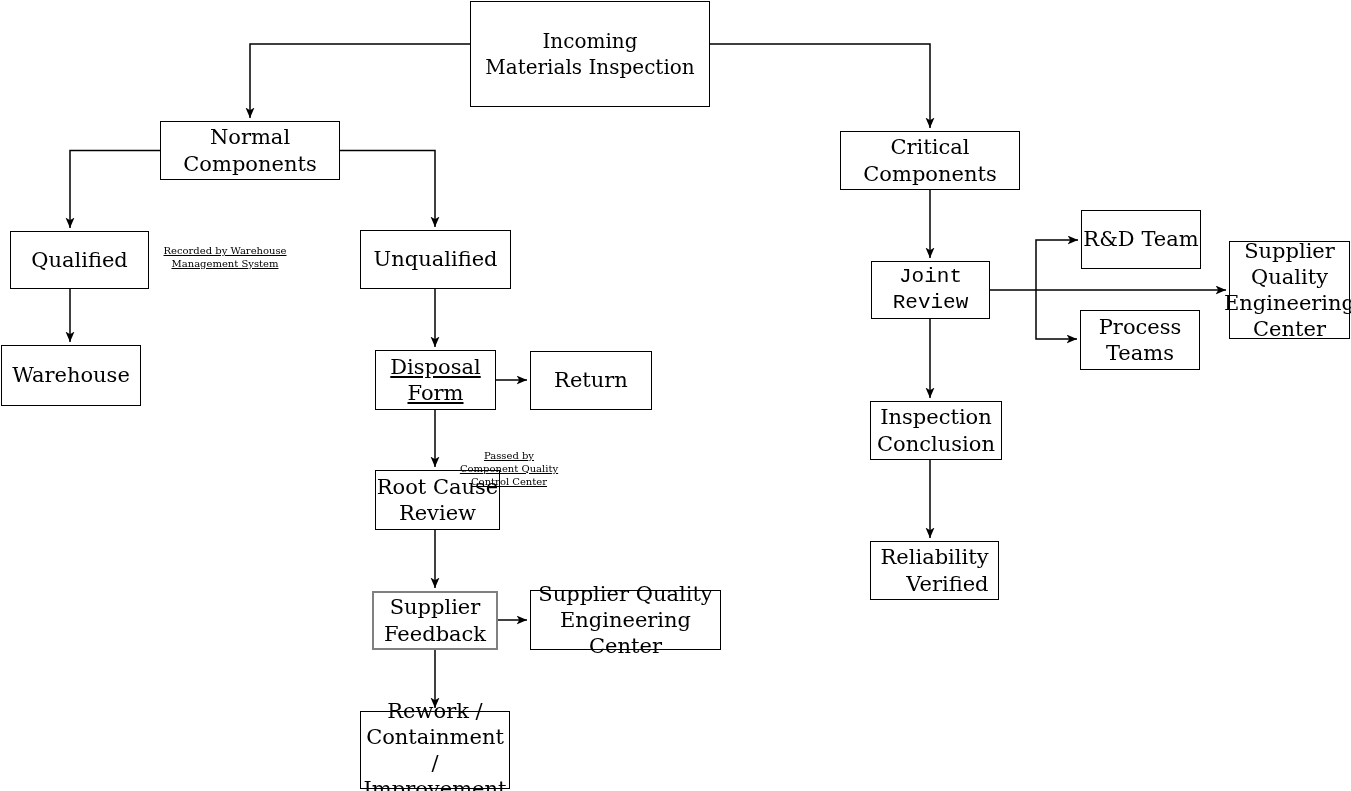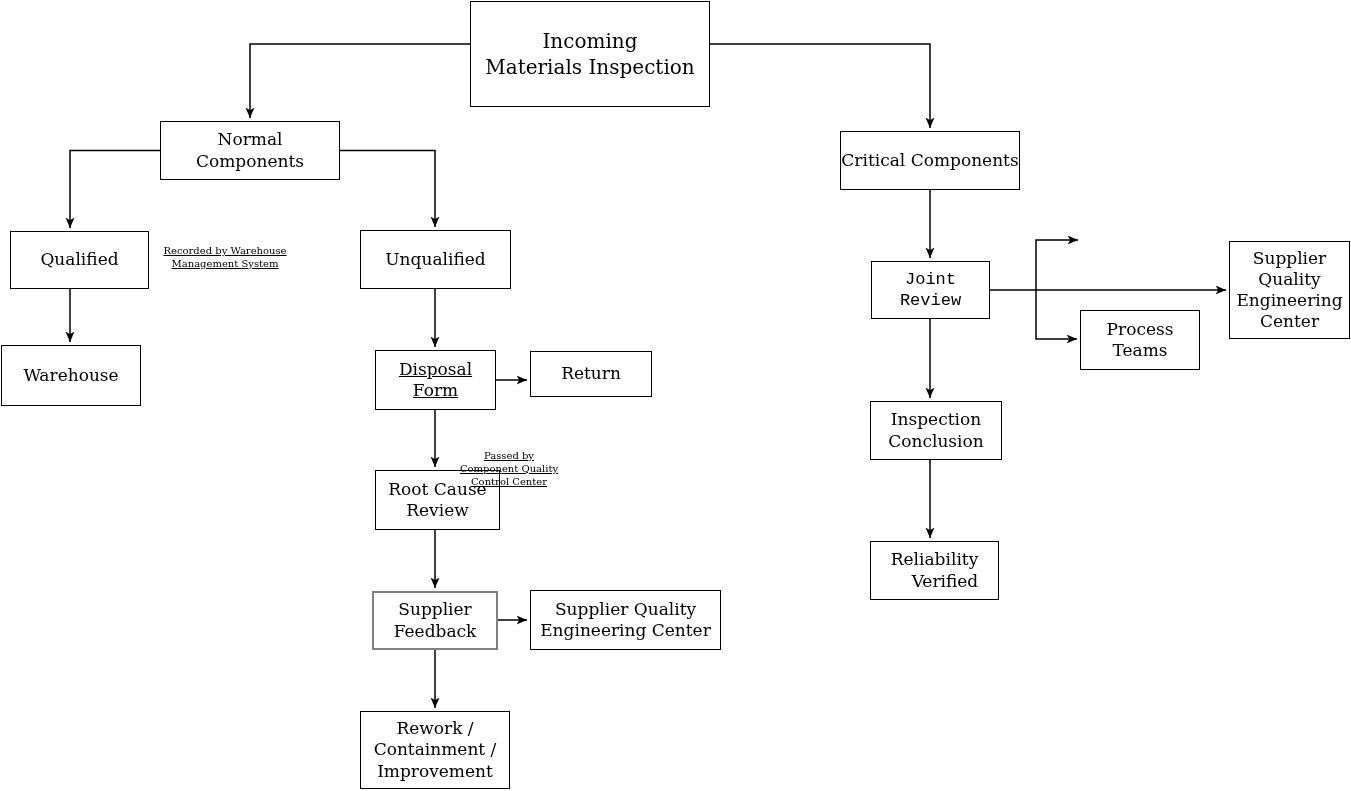--- a/index.html
+++ b/index.html
@@ -23,21 +23,21 @@
   }
   .node {
     position: absolute;
     box-sizing: border-box;
     background: #ffffff;
     border: 1.5px solid #000000;
     display: flex;
     align-items: center;
     justify-content: center;
     text-align: center;
-    font-size: 17px;
+    font-size: 21px;
     line-height: 1.25;
     color: #000000;
     white-space: pre-line;
     z-index: 1;
   }
   .node.title {
     font-size: 20px;
     line-height: 1.3;
   }
   .annotation {
@@ -52,21 +52,21 @@
   }
 
   
   #n-incoming    { left: 470px;  top: 1px;   width: 240px; height: 106px; }
   #n-normal      { left: 160px;  top: 121px; width: 180px; height: 59px; }
   #n-critical    { left: 840px;  top: 131px; width: 180px; height: 59px; }
   #n-qualified   { left: 10px;   top: 231px; width: 139px; height: 58px; }
   #n-unqualified { left: 360px;  top: 230px; width: 151px; height: 59px; }
   #n-warehouse   { left: 1px;    top: 345px; width: 140px; height: 61px; }
   #n-disposal    { left: 375px;  top: 350px; width: 121px; height: 60px; text-decoration: underline; }
-  #n-return      { left: 530px;  top: 351px; width: 122px; height: 46px; }
+  #n-return      { left: 530px;  top: 351px; width: 122px; height: 59px; }
   #n-rootcause   { left: 375px;  top: 470px; width: 125px; height: 60px; }
   #n-feedback    { left: 372px;  top: 591px; width: 126px; height: 59px; border-width: 2px; }
   #n-sqec-left   { left: 530px;  top: 590px; width: 191px; height: 60px; }
   #n-rework      { left: 360px;  top: 711px; width: 150px; height: 78px; }
   #n-joint       { left: 871px;  top: 261px; width: 119px; height: 58px; font-family: Liberation Mono, monospace; }
   #n-rdteam      { left: 1081px; top: 210px; width: 120px; height: 59px; }
   #n-process     { left: 1080px; top: 310px; width: 120px; height: 60px; }
   #n-sqec-right  { left: 1229px; top: 241px; width: 121px; height: 98px; }
   #n-inspection  { left: 870px;  top: 401px; width: 132px; height: 59px; }
   #n-reliability { left: 870px;  top: 541px; width: 129px; height: 59px; text-align: right; }
@@ -117,20 +117,21 @@
   <div class="node" id="n-rootcause">Root Cause
 Review</div>
   <div class="node" id="n-feedback" style="border-color: rgb(128, 128, 128);">Supplier
 Feedback</div>
   <div class="node" id="n-sqec-left">Supplier Quality
 Engineering Center</div>
   <div class="node" id="n-rework">Rework /
 Containment /
 Improvement</div>
   <div class="node" id="n-joint">Joint Review</div>
+  <div class="node" id="n-rdteam">R&amp;D Team</div>
   <div class="node" id="n-process">Process
 Teams</div>
   <div class="node" id="n-sqec-right">Supplier
 Quality
 Engineering
 Center</div>
   <div class="node" id="n-inspection">Inspection
 Conclusion</div>
   <div class="node" id="n-reliability">Reliability
 Verified</div>

